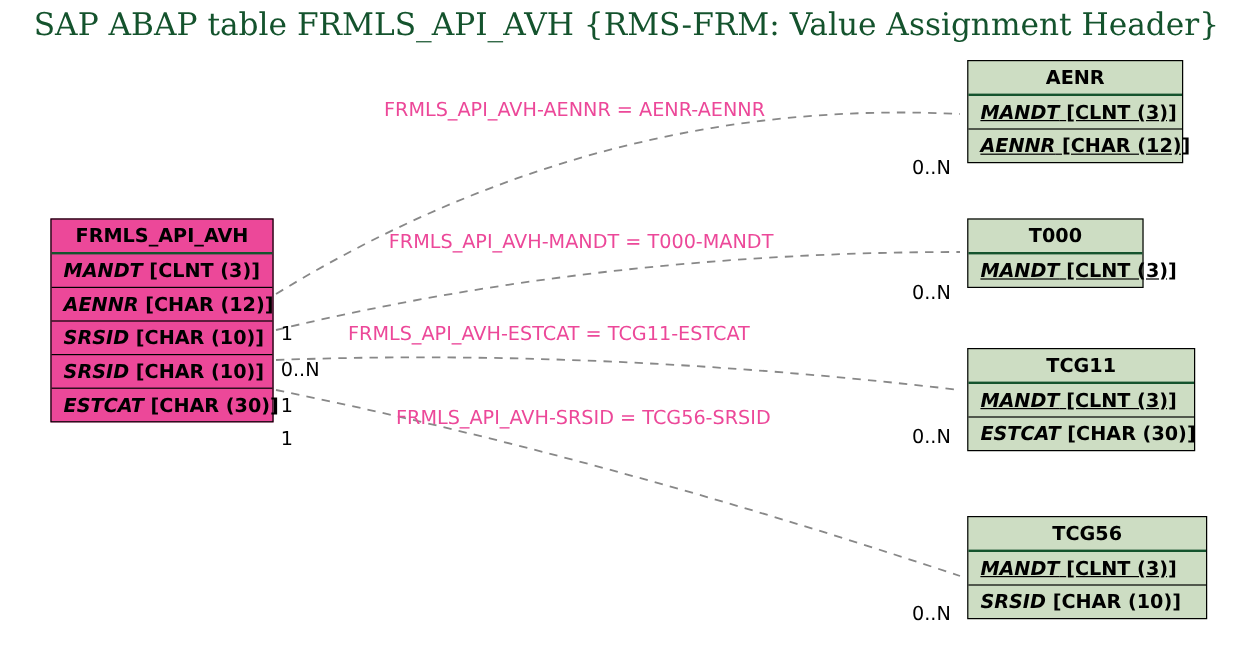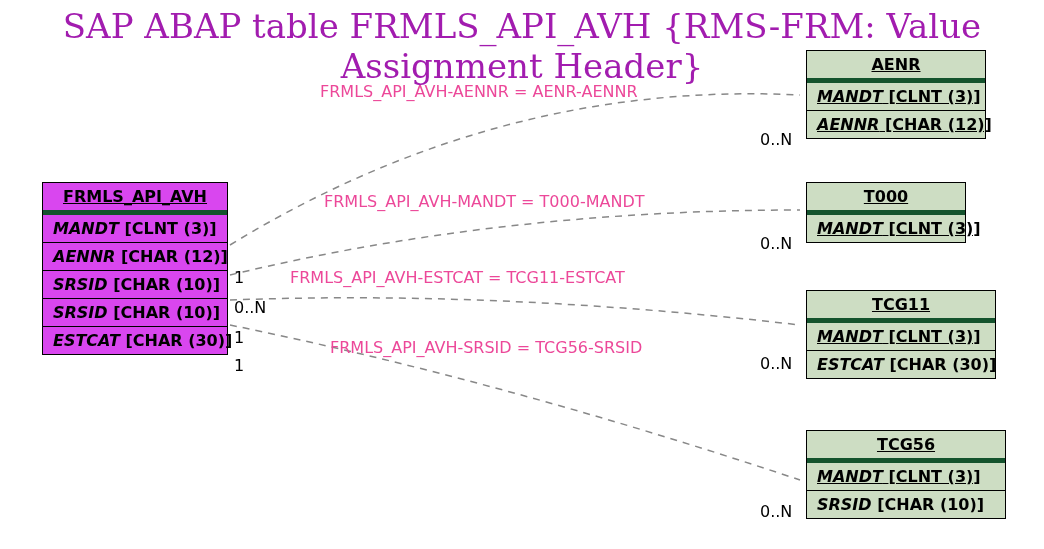--- a/index.html
+++ b/index.html
@@ -12,37 +12,36 @@
     font-family: "DejaVu Sans", Arial, sans-serif;
     position: relative;
     overflow: hidden;
   }
   .title {
     position: absolute;
     top: 6px;
     left: 0;
     width: 1044px;
     text-align: center;
-    font-size: 34px;
+    font-size: 26px;
     font-family: "DejaVu Serif", Georgia, serif;
-    color: #a21caf;
+    color: #14532d;
   }
   .entity {
     position: absolute;
     border: 1px solid #000;
     background: #cdddc3;
     font-size: 16px;
   }
-  .entity.primary { background: #d946ef; }
+  .entity.primary { background: #ec4899; }
   .entity .hdr {
     font-weight: bold;
     text-align: center;
-    border-bottom: 5px solid #14532d;
+    border-bottom: 2px solid #14532d;
     padding: 4px 0;
-    text-decoration: underline;
   }
   .entity .row {
     border-bottom: 1px solid #000;
     padding: 4px 10px;
     font-style: italic;
     white-space: nowrap;
     font-weight: bold;
   }
   .entity .row:last-child { border-bottom: none; }
   .entity .row .type { font-style: normal; }
@@ -101,21 +100,21 @@
   <div class="row"><span>SRSID</span> <span class="type">[CHAR (10)]</span></div>
   <div class="row"><span>ESTCAT</span> <span class="type">[CHAR (30)]</span></div>
 </div>
 
 <div class="entity" style="left:806px; top:50px; width:180px;">
   <div class="hdr">AENR</div>
   <div class="row u"><span>MANDT</span> <span class="type">[CLNT (3)]</span></div>
   <div class="row u"><span>AENNR</span> <span class="type">[CHAR (12)]</span></div>
 </div>
 
-<div class="entity" style="left:806px; top:182px; width:160px;">
+<div class="entity" style="left:806px; top:182px; width:147px;">
   <div class="hdr">T000</div>
   <div class="row u"><span>MANDT</span> <span class="type">[CLNT (3)]</span></div>
 </div>
 
 <div class="entity" style="left:806px; top:290px; width:190px;">
   <div class="hdr">TCG11</div>
   <div class="row u"><span>MANDT</span> <span class="type">[CLNT (3)]</span></div>
   <div class="row"><span>ESTCAT</span> <span class="type">[CHAR (30)]</span></div>
 </div>
 

